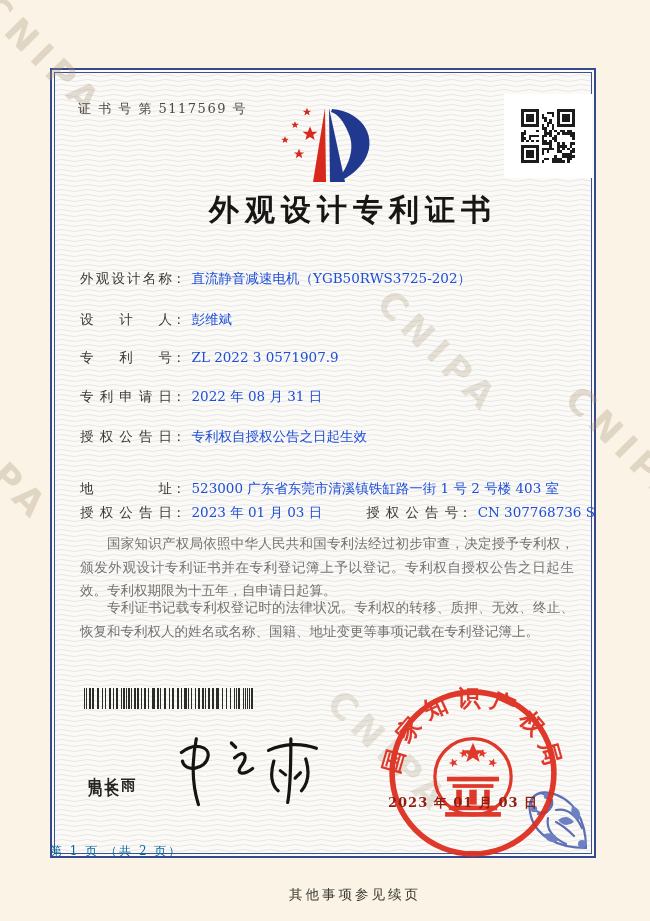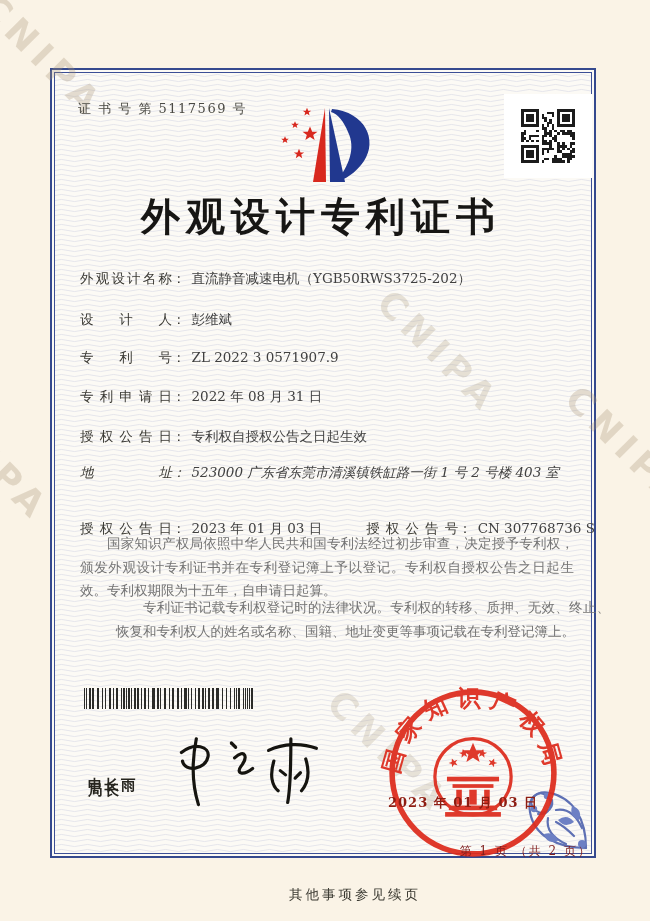--- a/index.html
+++ b/index.html
@@ -30,40 +30,40 @@
   .panel-inner{position:absolute;inset:2px;border:1px solid #3c4f96;}
   .guilloche{position:absolute;inset:3px;width:calc(100% - 6px);height:calc(100% - 6px);opacity:.55;}
   .corner-orn{position:absolute;right:4px;bottom:4px;}
   
   .content{position:absolute;inset:0;z-index:3;}
   .abs{position:absolute;}
   .cert-no{left:78px;top:100px;font-size:13px;letter-spacing:1.5px;color:#4b4a44;}
   .logo{left:252px;top:104px;}
   .qr-patch{left:504px;top:94px;width:88px;height:84px;background:#fff;display:flex;align-items:center;justify-content:center;}
   .title{left:50px;top:190px;width:542px;text-align:center;
-    font-size:39px;font-weight:bold;letter-spacing:6px;color:#171614;}
+    font-size:30px;font-weight:bold;letter-spacing:6px;color:#171614;padding-left:32px;}
   .row{left:80px;font-size:13.5px;color:#3a3933;white-space:nowrap;}
   .r1{top:270px;} .r2{top:311px;} .r3{top:349px;} .r4{top:388px;}
-  .r5{top:428px;} .r6{top:464px;font-style:italic;} .r7{top:520px;}
+  .r5{top:428px;} .r6{top:480px;} .r7{top:504px;}
   .flabel{display:inline-block;width:92px;text-align:justify;text-align-last:justify;color:#3a3933;}
-  .fval{margin-left:6px;color:#404040;margin-top:16px;}
+  .fval{margin-left:6px;color:#1d4ed8;margin-top:16px;}
   .pair2{margin-left:44px;}
   .para{left:80px;width:494px;font-size:13.5px;line-height:1.75;
     text-align:justify;text-indent:2em;color:#737373;}
-  .p1{top:532px;} .p2{top:596px;margin-left:36px;}
+  .p1{top:532px;} .p2{top:596px;}
   .barcode{left:84px;top:688px;}
   .signer{left:88px;font-family:"DejaVu Sans","Liberation Sans",sans-serif;
     font-size:14.5px;font-weight:600;letter-spacing:2px;color:#26251f;}
   .signer-title{top:781px;} .signer-name{top:776px;}
   .signature{left:158px;top:726px;}
   .seal{left:380px;top:680px;opacity:.93;}
   .seal-date{left:386px;top:794px;width:154px;text-align:center;
     font-size:13px;font-weight:bold;letter-spacing:1px;color:#8e1d12;}
-  .page-num{left:50px;top:843px;width:542px;text-align:right;
-    font-size:12px;letter-spacing:2px;color:#7f1d1d;}
+  .page-num{left:50px;top:843px;width:542px;text-align:left;
+    font-size:12px;letter-spacing:2px;color:#0369a1;}
   .footer-note{left:0;top:886px;width:650px;text-align:center;
     font-size:13.5px;letter-spacing:3px;color:#393830;padding-left:30px;}
 </style>
 </head>
 <body>
 
 <span class="wm wm1">CNIPA</span>
 <span class="wm wm2">CNIPA</span>
 <span class="wm wm3">CNIPA</span>
 <span class="wm wm4">CNIPA</span>

